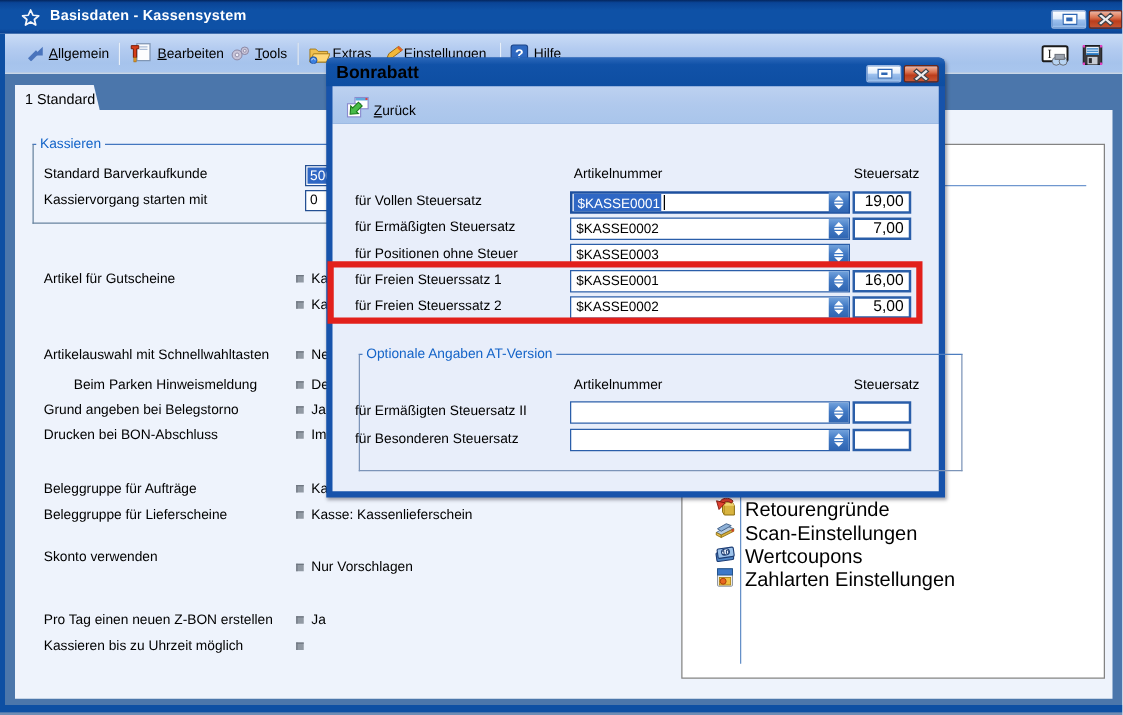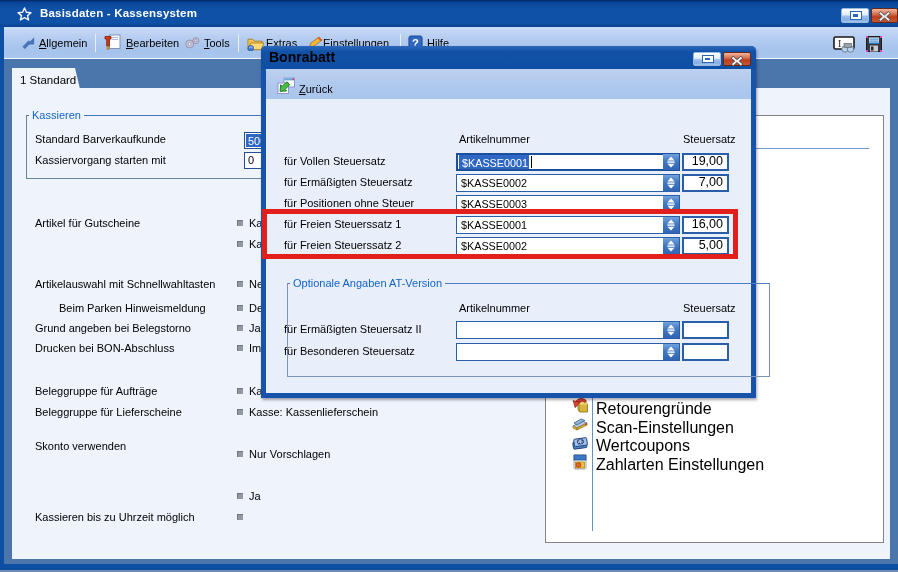--- a/index.html
+++ b/index.html
@@ -191,20 +191,21 @@
   <div class="abs val" style="left:249px; top:385px;">Kasse</div>
 
   <div class="abs lbl" style="left:35px; top:406px;">Beleggruppe für Lieferscheine</div>
   <div class="abs bullet" style="left:237px; top:409px;"></div>
   <div class="abs val" style="left:249px; top:406px;">Kasse: Kassenlieferschein</div>
 
   <div class="abs lbl" style="left:35px; top:440px;">Skonto verwenden</div>
   <div class="abs bullet" style="left:237px; top:451px;"></div>
   <div class="abs val" style="left:249px; top:448px;">Nur Vorschlagen</div>
 
+  <div class="abs lbl" style="left:35px; top:490px;">Pro Tag einen neuen Z-BON erstellen</div>
   <div class="abs bullet" style="left:237px; top:493px;"></div>
   <div class="abs val" style="left:249px; top:490px;">Ja</div>
 
   <div class="abs lbl" style="left:35px; top:511px;">Kassieren bis zu Uhrzeit möglich</div>
   <div class="abs bullet" style="left:237px; top:514px;"></div>
 
   <div class="abs" id="rightbox"></div>
   <div class="abs" id="rb-line"></div>
   <div class="abs" id="rb-tree"></div>
   <div class="abs rbitem" style="top:400px;">Retourengründe</div>

